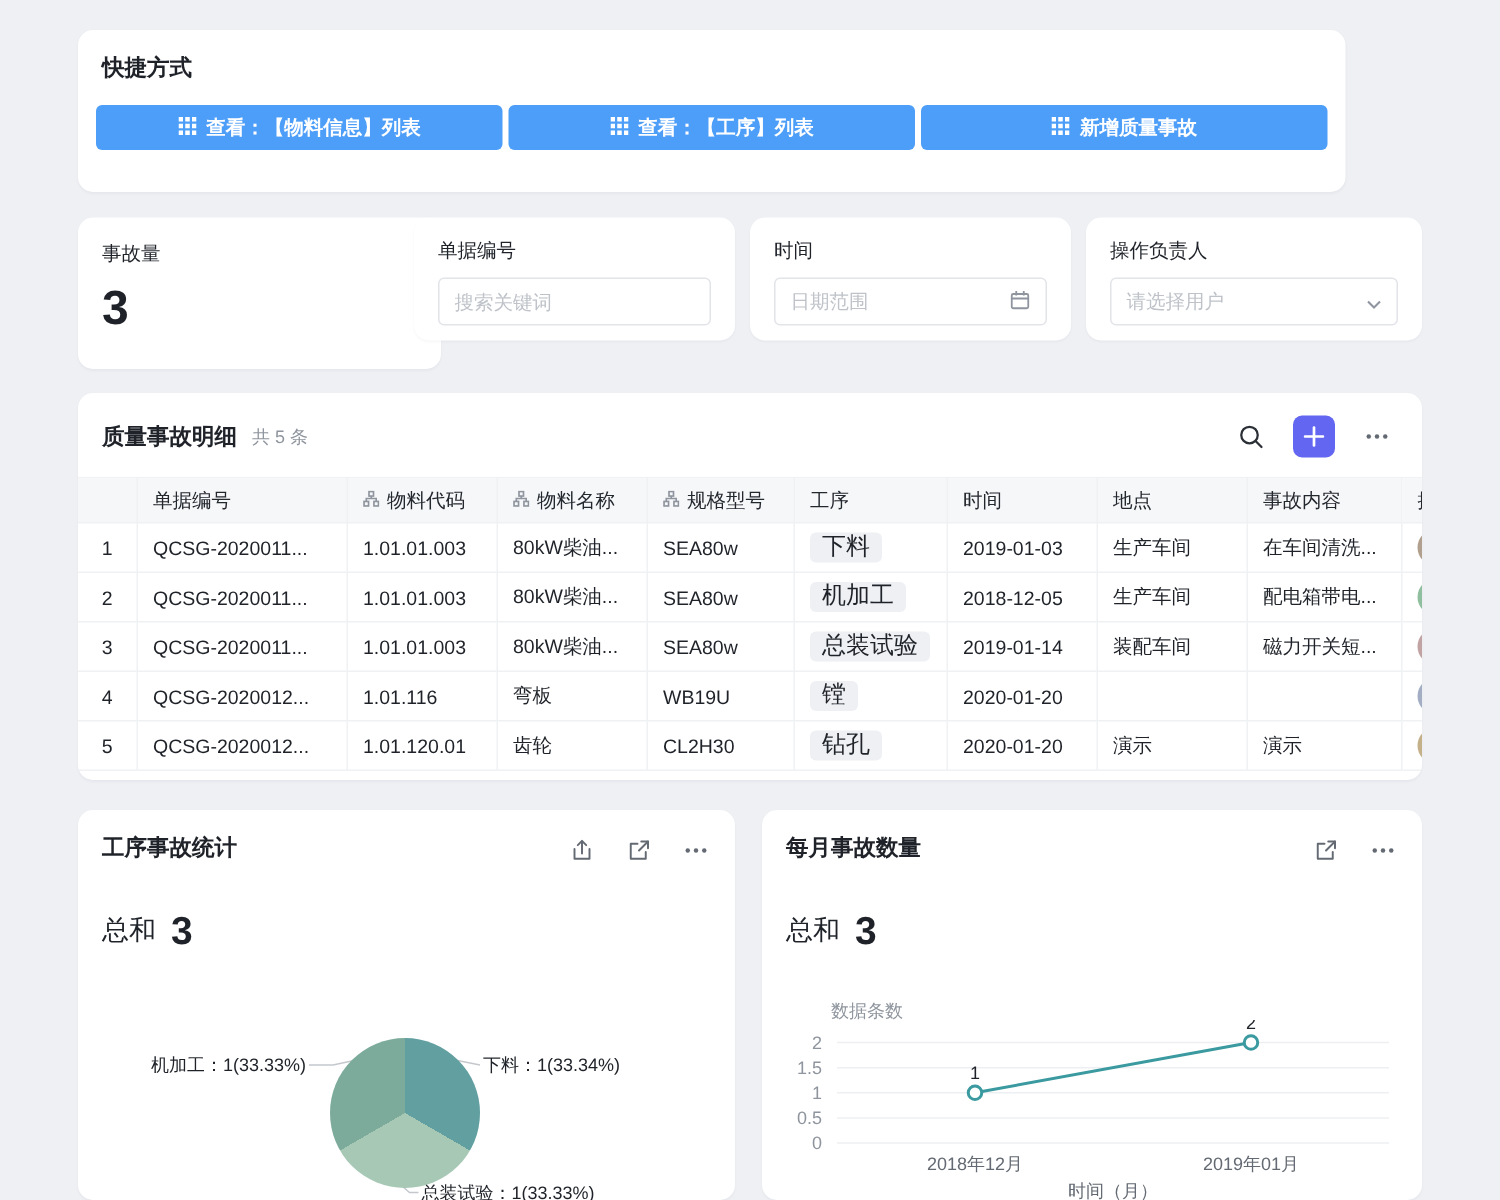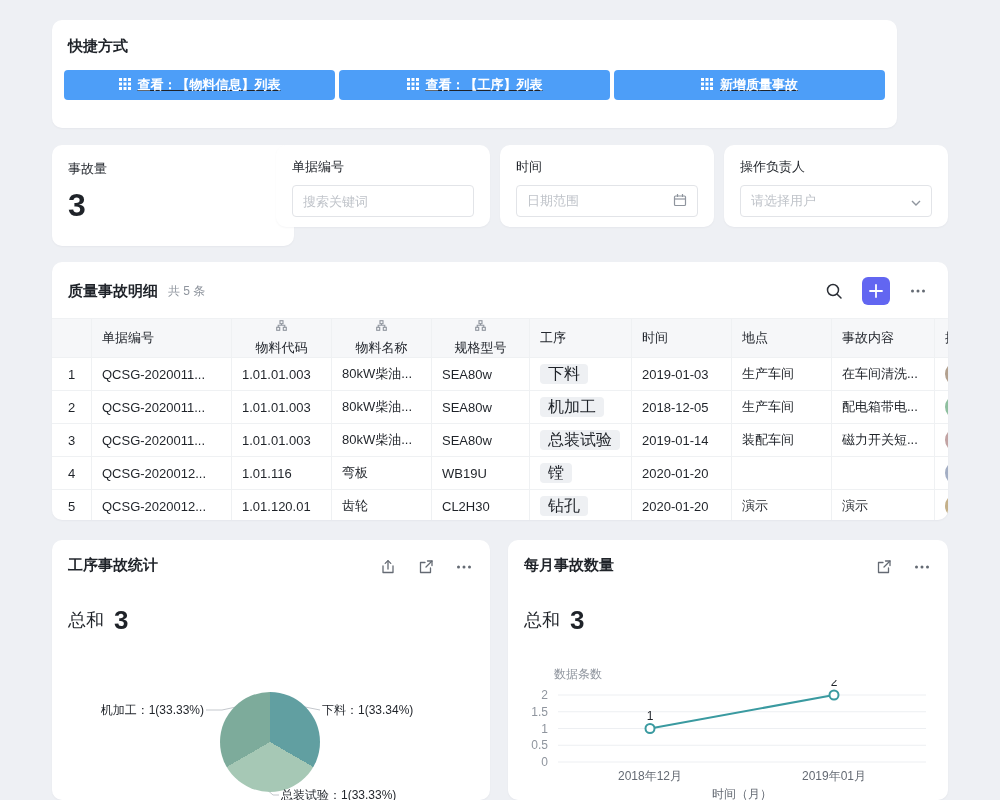--- a/index.html
+++ b/index.html
@@ -6,21 +6,21 @@
   html,body{width:1000px;height:800px;}
   body{
     position:relative;overflow:hidden;background:#eef0f4;
     font-family:"Liberation Sans","DejaVu Sans",sans-serif;color:#1f2329;
   }
   .card{position:absolute;background:#fff;border-radius:10px;box-shadow:0 1px 2px rgba(31,35,41,.04);}
 
   
   #card-shortcuts{left:52px;top:20px;width:845px;height:108px;padding:16px 12px 0;}
   #card-shortcuts h2{font-size:15px;font-weight:700;padding:0 4px 14px;line-height:20px;}
-  .btn-row{display:flex;gap:4px;text-decoration:underline;}
+  .btn-row{display:flex;gap:4px;}
   .sc-btn{flex:1;height:30px;border:none;border-radius:4px;background:#4d9ef8;color:#fff;
     font-size:13px;font-weight:600;display:flex;align-items:center;justify-content:center;gap:7px;
     cursor:pointer;font-family:inherit;white-space:nowrap;overflow:hidden;}
 
   
   .f-label{font-size:13px;line-height:16px;color:#1f2329;}
   #card-stat{left:52px;top:145px;width:242px;height:101px;padding:16px;}
   .stat-value{font-size:32px;font-weight:700;margin-top:12px;line-height:1;}
   #card-doc{left:276px;top:145px;width:214px;height:82px;padding:14px 16px;}
   #card-time{left:500px;top:145px;width:214px;height:82px;padding:14px 16px;}
@@ -37,21 +37,21 @@
   .table-count{font-size:12px;color:#8f959e;margin-left:10px;}
   .head-actions{margin-left:auto;display:flex;align-items:center;gap:14px;}
   .icon-btn{width:28px;height:28px;display:flex;align-items:center;justify-content:center;
     border:none;border-radius:6px;background:transparent;cursor:pointer;}
   .add-btn{background:#6266f1;}
   table{border-collapse:collapse;table-layout:fixed;width:973px;font-size:13px;margin-left:-1px;}
   th,td{border:1px solid #eff1f3;padding:0 10px;text-align:left;white-space:nowrap;overflow:hidden;}
   th{height:30px;background:#f6f7f9;font-weight:500;color:#23272e;}
   td{height:33px;color:#1f2329;}
   .c-num{text-align:center;}
-  .th-inner{display:flex;align-items:center;gap:5px;flex-direction:column;}
+  .th-inner{display:flex;align-items:center;gap:5px;}
   .tag{display:inline-block;background:#eef0f3;border-radius:4px;padding:3px 8px;font-size:16px;line-height:14px;}
   .avatar{display:inline-block;width:24px;height:24px;border-radius:50%;vertical-align:middle;}
 
   
   #card-pie{left:52px;top:540px;width:438px;height:260px;overflow:hidden;}
   #card-line{left:508px;top:540px;width:440px;height:260px;overflow:hidden;}
   .chart-head{display:flex;align-items:center;padding:16px 16px 0;}
   .chart-title{font-size:15px;font-weight:700;line-height:21px;font-family:Liberation Mono, monospace;}
   .chart-actions{margin-left:auto;display:flex;align-items:center;gap:18px;}
   .chart-actions .icon-btn{width:20px;height:20px;border-radius:4px;}

